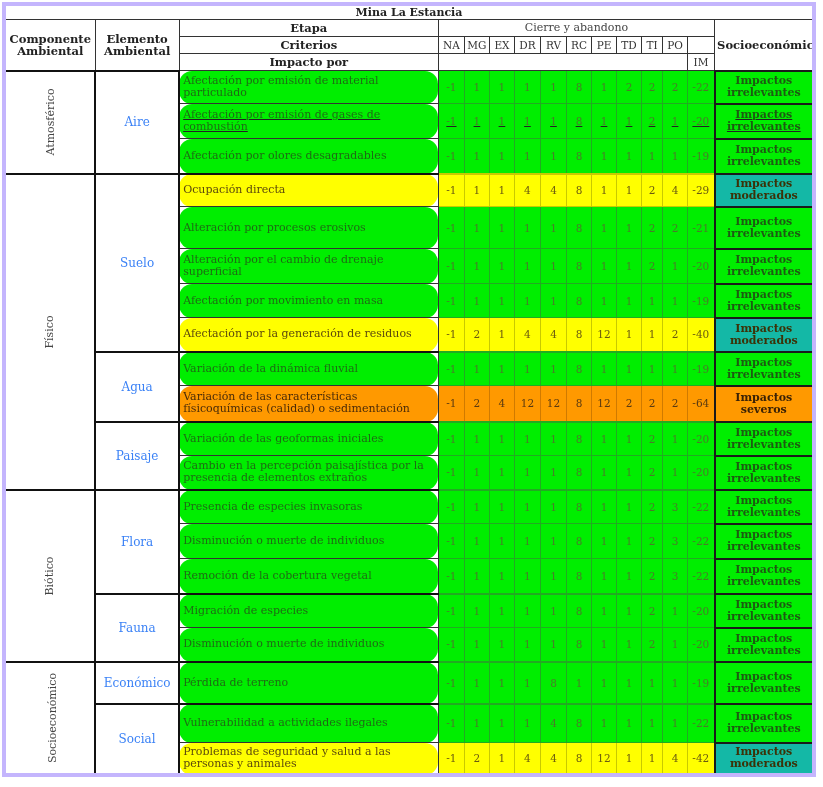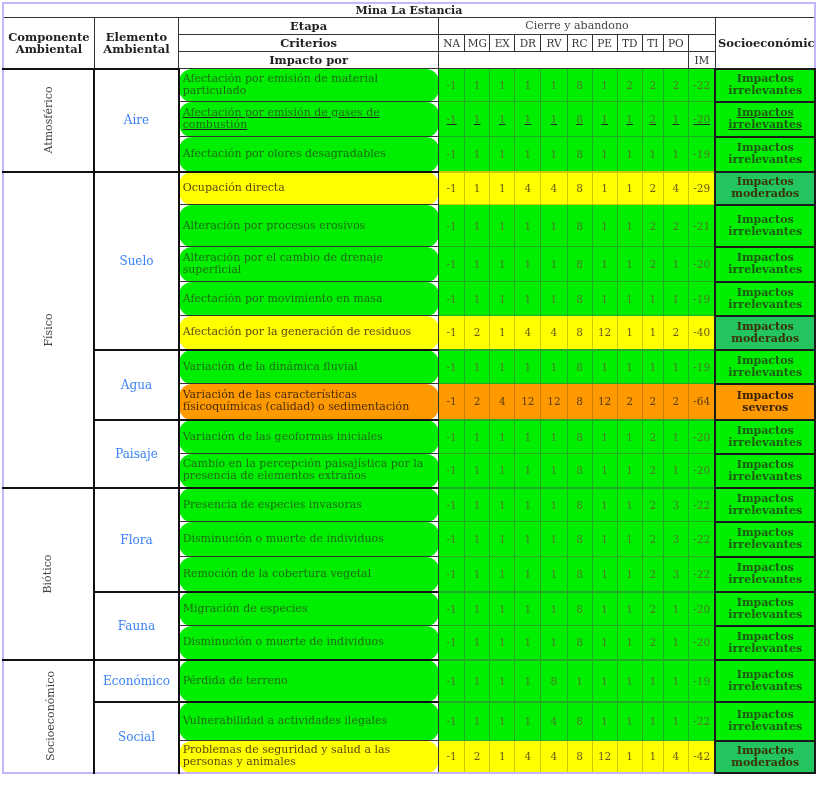--- a/index.html
+++ b/index.html
@@ -3,21 +3,21 @@
 <meta charset="utf-8">
 <style>
   html, body { margin:0; padding:0; background:#ffffff; }
   body { width:823px; height:787px; position:relative; font-family:"DejaVu Serif", serif; color:#222; }
   table.matrix {
     position:absolute; left:2px; top:2px;
     width:814px;
     border-collapse:collapse;
     table-layout:fixed;
     font-size:11px;
-    border:2px solid #c4b5fd;
+    border:4px solid #c4b5fd;
   }
   table.matrix td, table.matrix th {
     border:1px solid #333;
     padding:0 2px;
     overflow:hidden;
     line-height:12px;
   }
   .title-cell { text-align:center; font-weight:bold; height:13px; font-size:11px; }
   .hdr { font-weight:bold; text-align:center; font-size:11.5px; }
   .hdr-light { text-align:center; color:#444; font-weight:normal; }
@@ -26,21 +26,21 @@
   .comp { background:#fff; text-align:center; vertical-align:middle; border-right:2px solid #111 !important; border-top:2px solid #111 !important;}
   .comp span { display:inline-block; transform:rotate(-90deg); white-space:nowrap; color:#444; font-size:11px; }
   .elem { background:#fff; text-align:center; vertical-align:middle; font-size:12px; color:#3b82f6; border-right:2px solid #111 !important; border-top:2px solid #111 !important;}
   .imp { font-size:11px; line-height:12px; padding-left:3px !important;border-radius:13px; }
   .num { text-align:center; font-size:10.5px; padding:0 !important; }
   .cls { text-align:center; font-weight:bold; font-size:11px; line-height:12px; border:2px solid #1a1a1a !important; }
   .g { background:#00ee00; color:#1e6b14; }
   .y { background:#ffff00; color:#5d4a0c; }
   .o { background:#ff9900; color:#4a2b08; }
   .g-cls { background:#00ee00; color:#1d5a12; }
-  .y-cls { background:#22c55e; color:#3c3208;margin-top:45px; }
+  .y-cls { background:#14b8a6; color:#3c3208;margin-top:45px; }
   .o-cls { background:#ff9900; color:#3a2206; }
   .num-g { background:#00ee00; color:#4a7a2a; border-color:#22aa22 !important; }
   .num-y { background:#ffff00; color:#6a5a10; border-color:#c9c900 !important; }
   .num-o { background:#ff9900; color:#5a3a10; border-color:#d07a00 !important; }
 </style>
 </head>
 <body>
 
 <table class="matrix">
   <colgroup>

